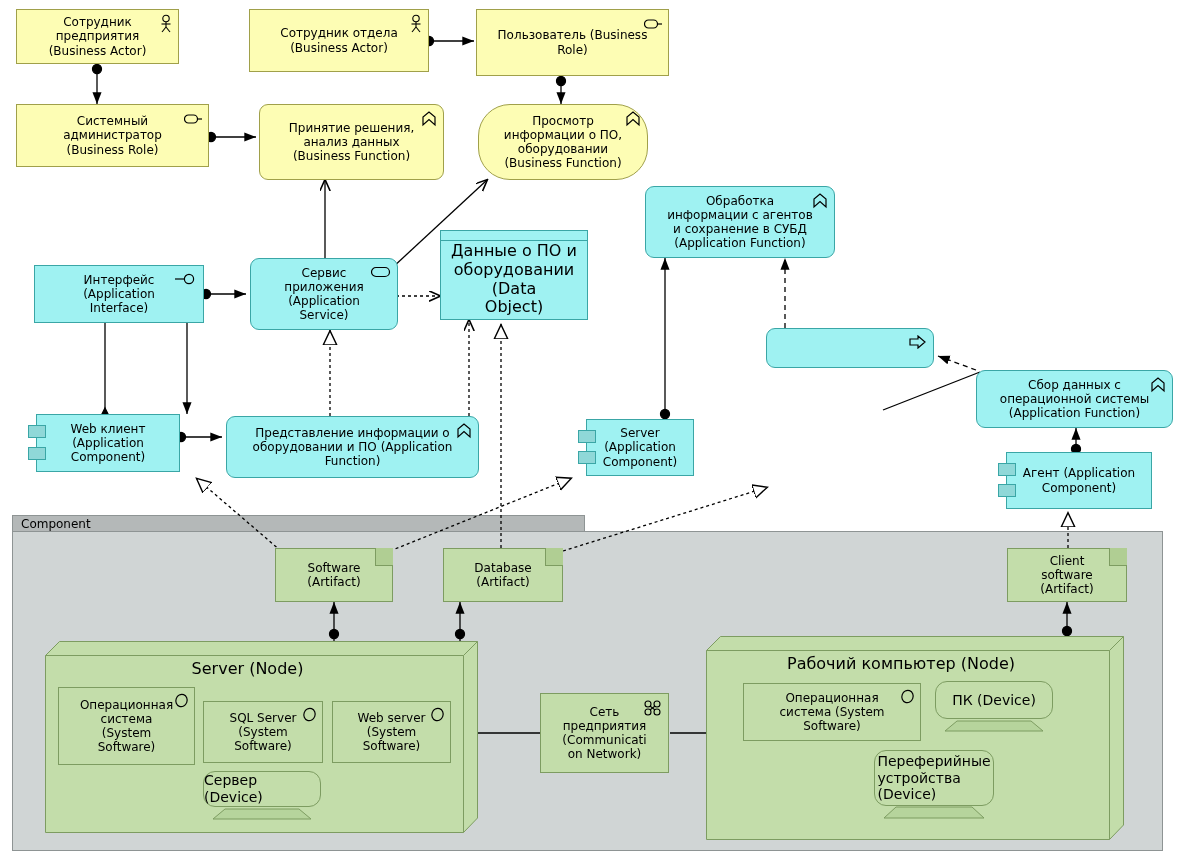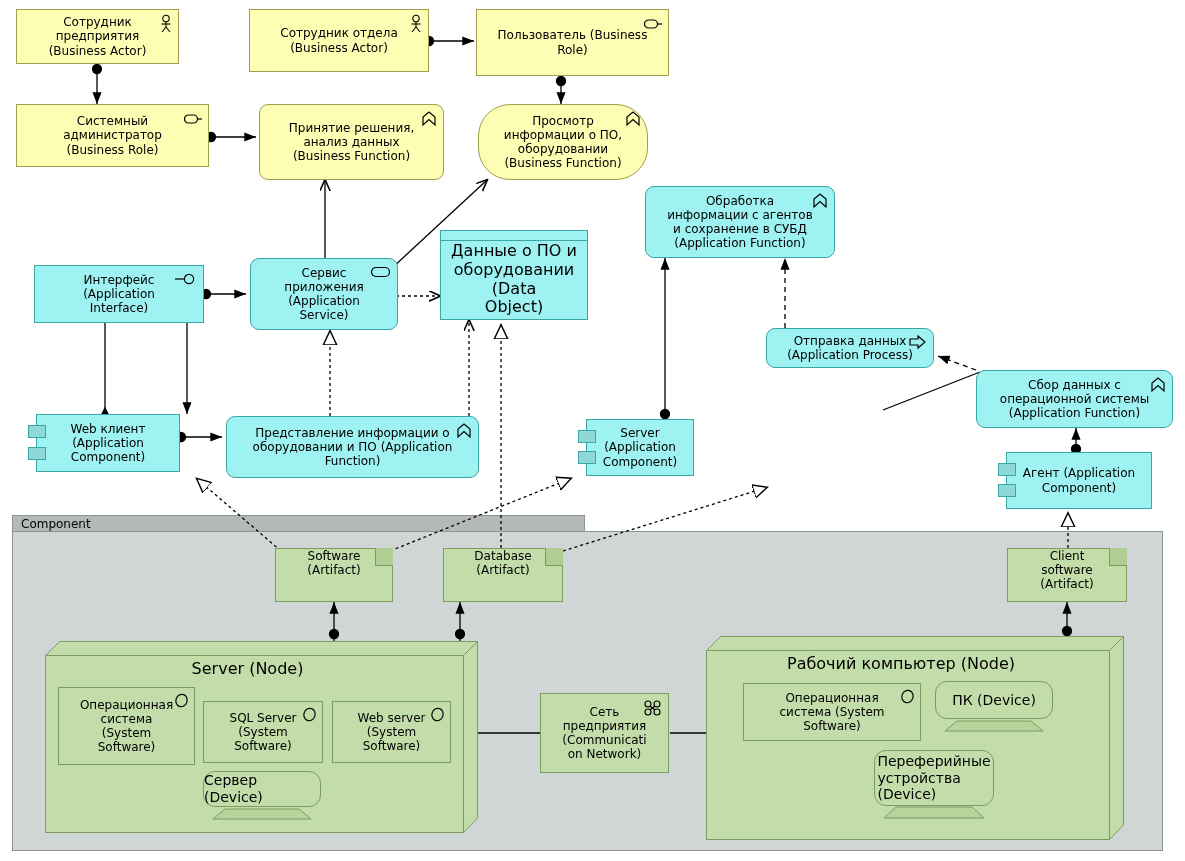--- a/index.html
+++ b/index.html
@@ -43,21 +43,21 @@
                  display:flex;align-items:center;justify-content:center;text-align:left;font-size:14px;line-height:1.18;}
 
   
   .dataobj{position:absolute;box-sizing:border-box;background:#9ff2f2;border:1px solid #3aa6a6;}
   .dataobj .hdr{height:10px;border-bottom:1px solid #3aa6a6;box-sizing:border-box;}
   .dataobj .body{display:flex;align-items:center;justify-content:center;text-align:center;
                  height:calc(100% - 11px);font-size:16px;line-height:1.18;padding:0 4px;}
 
   
   .artifact{position:absolute;box-sizing:border-box;background:#c3ddaa;border:1px solid #7d9c61;
-            display:flex;align-items:flex-start;justify-content:center;text-align:center;
+            display:flex;align-items:center;justify-content:center;text-align:center;
             font-size:12px;line-height:1.18;}
   .artifact .fold{position:absolute;right:-1px;top:-1px;width:18px;height:18px;
                   background:#b0ce93;border-left:1px solid #7d9c61;border-bottom:1px solid #7d9c61;box-sizing:border-box;}
 
   
   .comp-tab{position:absolute;left:-9px;width:18px;height:13px;background:#8fd8d8;border:1px solid #3aa6a6;box-sizing:border-box;}
 
   .fs12{font-size:12px;}
 </style>
 </head>
@@ -228,21 +228,20 @@
   </div>
 
   <div class="node app app-round" style="left:645px;top:186px;width:190px;height:72px;">
     <span class="lbl fs12">Обработка<br>информации с агентов<br>и сохранение в СУБД<br>(Application Function)</span>
     <svg class="ico" style="right:6px;top:6px;width:16px;height:16px;">
       <path d="M2,14 L2,6 L8,1 L14,6 L14,14 L8,8.5 Z" fill="none" stroke="#000" stroke-width="1.2"></path>
     </svg>
   </div>
 
   <div class="node app app-round" style="left:766px;top:328px;width:168px;height:40px;">
-    <span class="lbl fs12">Отправка данных<br>(Application Process)</span>
     <svg class="ico" style="right:6px;top:6px;width:18px;height:14px;">
       <path d="M1,4 L9,4 L9,1 L16,7 L9,13 L9,10 L1,10 Z" fill="none" stroke="#000" stroke-width="1.2"></path>
     </svg>
   </div>
 
   <div class="node app app-round" style="left:976px;top:370px;width:197px;height:58px;">
     <span class="lbl fs12">Сбор данных с<br>операционной системы<br>(Application Function)</span>
     <svg class="ico" style="right:6px;top:6px;width:16px;height:16px;">
       <path d="M2,14 L2,6 L8,1 L14,6 L14,14 L8,8.5 Z" fill="none" stroke="#000" stroke-width="1.2"></path>
     </svg>

